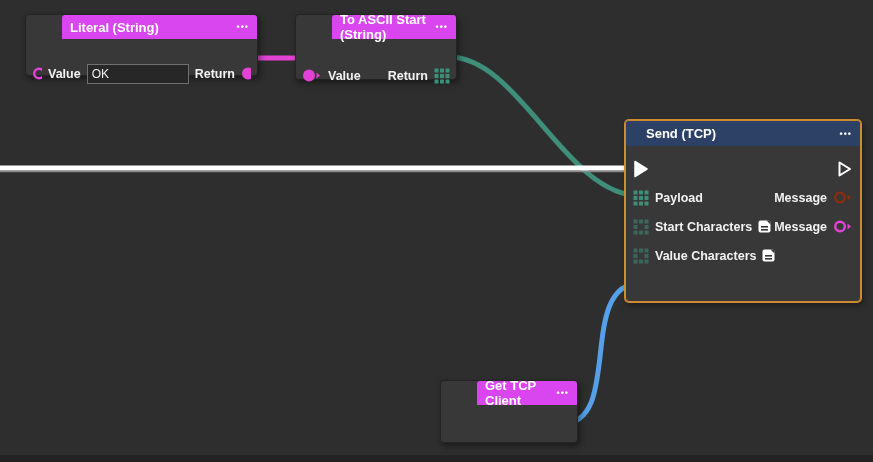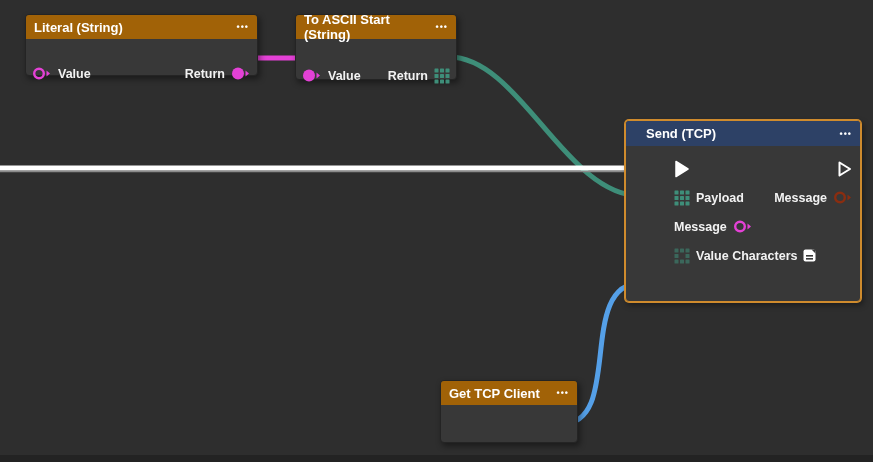--- a/index.html
+++ b/index.html
@@ -13,36 +13,36 @@
     position:absolute;z-index:2;border-radius:4px;background:#383838;
     box-shadow:2px 3px 6px rgba(0,0,0,.45);border:1px solid #242424;
     box-sizing:border-box;color:#f2f2f2;
   }
   .node.selected{border:1px solid #cf8b2d;box-shadow:0 0 0 1px #cf8b2d,2px 3px 6px rgba(0,0,0,.45);}
   .node-header{
     display:flex;align-items:center;justify-content:space-between;
     height:24px;padding:0 8px;border-radius:3px 3px 0 0;
     font-size:13px;font-weight:700;color:#fff;
   }
-  .hdr-green{background:#a16207;}
+  .hdr-green{background:#d946ef;margin-left:36px;}
   .hdr-blue{background:#2d4166;padding-left:20px;}
   .menu-dots{font-size:9px;letter-spacing:1px;color:#fff;cursor:pointer;line-height:24px;}
   .node-body{position:relative;}
   .row{display:flex;align-items:center;padding:16px 6px;}
   .lbl{font-size:12.5px;font-weight:700;color:#f2f2f2;white-space:nowrap;}
   .grow{flex:1;}
   .gap-r{margin-right:6px;}
   .gap-l{margin-left:6px;}
   .txt-input{
     width:92px;height:18px;background:#272727;border:1px solid #707070;
     color:#eee;font-family:"Liberation Sans",sans-serif;font-size:12px;
     padding:0 4px;margin:0 6px;box-sizing:content-box;
   }
   
-  .send-body{padding-top:8px;padding-left:41px;}
+  .send-body{padding-top:8px;}
   .send-row{height:29px;display:flex;align-items:center;justify-content:space-between;padding:0 7px;}
   .pgroup{display:flex;align-items:center;}
   .bottom-bar{position:absolute;left:0;bottom:0;width:873px;height:7px;background:#232323;z-index:3;}
   svg.icon{display:block;}
 </style>
 </head>
 <body>
 
 <div class="canvas">
 
@@ -58,20 +58,21 @@
     <div class="node-header hdr-green">
       <span>Literal (String)</span>
       <span class="menu-dots">•••</span>
     </div>
     <div class="node-body row" style="height:37px;">
       <svg class="icon" width="20" height="15">
         <circle cx="7" cy="7.5" r="4.8" fill="none" stroke="#e441d6" stroke-width="2.4"></circle>
         <polygon points="14.5,4.5 18,7.5 14.5,10.5" fill="#e441d6"></polygon>
       </svg>
       <span class="lbl gap-l">Value</span>
+      <input class="txt-input" type="text" value="OK" style="">
       <span class="grow"></span>
       <span class="lbl gap-r">Return</span>
       <svg class="icon" width="20" height="15">
         <circle cx="7" cy="7.5" r="6" fill="#e441d6"></circle>
         <polygon points="14.5,4.5 18,7.5 14.5,10.5" fill="#e441d6"></polygon>
       </svg>
     </div>
   </div>
 
   <div class="node" style="left:295px;top:14px;width:162px;height:66px;">
@@ -140,42 +141,63 @@
           <span class="lbl gap-r">Message</span>
           <svg class="icon" width="20" height="15">
             <circle cx="7" cy="7.5" r="4.8" fill="none" stroke="#8a2d10" stroke-width="2.4"></circle>
             <polygon points="14.5,4.5 18,7.5 14.5,10.5" fill="#8a2d10"></polygon>
           </svg>
         </div>
       </div>
 
       <div class="send-row">
         <div class="pgroup">
-          <span class="lbl gap-r">Message</span>
-          <svg class="icon" width="20" height="15">
-            <circle cx="7" cy="7.5" r="4.8" fill="none" stroke="#e441d6" stroke-width="2.4"></circle>
-            <polygon points="14.5,4.5 18,7.5 14.5,10.5" fill="#e441d6"></polygon>
-          </svg>
-        </div>
-      </div>
-
-      <div class="send-row">
-        <div class="pgroup">
           <svg class="icon gap-r" width="16" height="16" style="opacity:.55">
             <g fill="#3e8e79">
               <rect x="0.5" y="0.5" width="4" height="4" rx="0.6"></rect>
                 <rect x="6" y="0.5" width="4" height="4" rx="0.6"></rect>
                 <rect x="11.5" y="0.5" width="4" height="4" rx="0.6"></rect>
               <rect x="0.5" y="6" width="4" height="4" rx="0.6"></rect>
                 <rect x="11.5" y="6" width="4" height="4" rx="0.6"></rect>
               <rect x="0.5" y="11.5" width="4" height="4" rx="0.6"></rect>
                 <rect x="6" y="11.5" width="4" height="4" rx="0.6"></rect>
                 <rect x="11.5" y="11.5" width="4" height="4" rx="0.6"></rect>
             </g>
           </svg>
+          <span class="lbl">Start Characters</span>
+          <svg class="icon gap-l" width="13" height="13">
+            <rect x="0.5" y="0.5" width="12" height="12" rx="2" fill="#ffffff"></rect>
+            <polygon points="8.5,0.5 12.5,4.5 12.5,0.5" fill="#383838"></polygon>
+            <rect x="3" y="6" width="7" height="1.6" fill="#383838"></rect>
+            <rect x="3" y="9" width="7" height="1.6" fill="#383838"></rect>
+          </svg>
+        </div>
+        <div class="pgroup">
+          <span class="lbl gap-r">Message</span>
+          <svg class="icon" width="20" height="15">
+            <circle cx="7" cy="7.5" r="4.8" fill="none" stroke="#e441d6" stroke-width="2.4"></circle>
+            <polygon points="14.5,4.5 18,7.5 14.5,10.5" fill="#e441d6"></polygon>
+          </svg>
+        </div>
+      </div>
+
+      <div class="send-row">
+        <div class="pgroup">
+          <svg class="icon gap-r" width="16" height="16" style="opacity:.55">
+            <g fill="#3e8e79">
+              <rect x="0.5" y="0.5" width="4" height="4" rx="0.6"></rect>
+                <rect x="6" y="0.5" width="4" height="4" rx="0.6"></rect>
+                <rect x="11.5" y="0.5" width="4" height="4" rx="0.6"></rect>
+              <rect x="0.5" y="6" width="4" height="4" rx="0.6"></rect>
+                <rect x="11.5" y="6" width="4" height="4" rx="0.6"></rect>
+              <rect x="0.5" y="11.5" width="4" height="4" rx="0.6"></rect>
+                <rect x="6" y="11.5" width="4" height="4" rx="0.6"></rect>
+                <rect x="11.5" y="11.5" width="4" height="4" rx="0.6"></rect>
+            </g>
+          </svg>
           <span class="lbl">Value Characters</span>
           <svg class="icon gap-l" width="13" height="13">
             <rect x="0.5" y="0.5" width="12" height="12" rx="2" fill="#ffffff"></rect>
             <polygon points="8.5,0.5 12.5,4.5 12.5,0.5" fill="#383838"></polygon>
             <rect x="3" y="6" width="7" height="1.6" fill="#383838"></rect>
             <rect x="3" y="9" width="7" height="1.6" fill="#383838"></rect>
           </svg>
         </div>
       </div>
 

